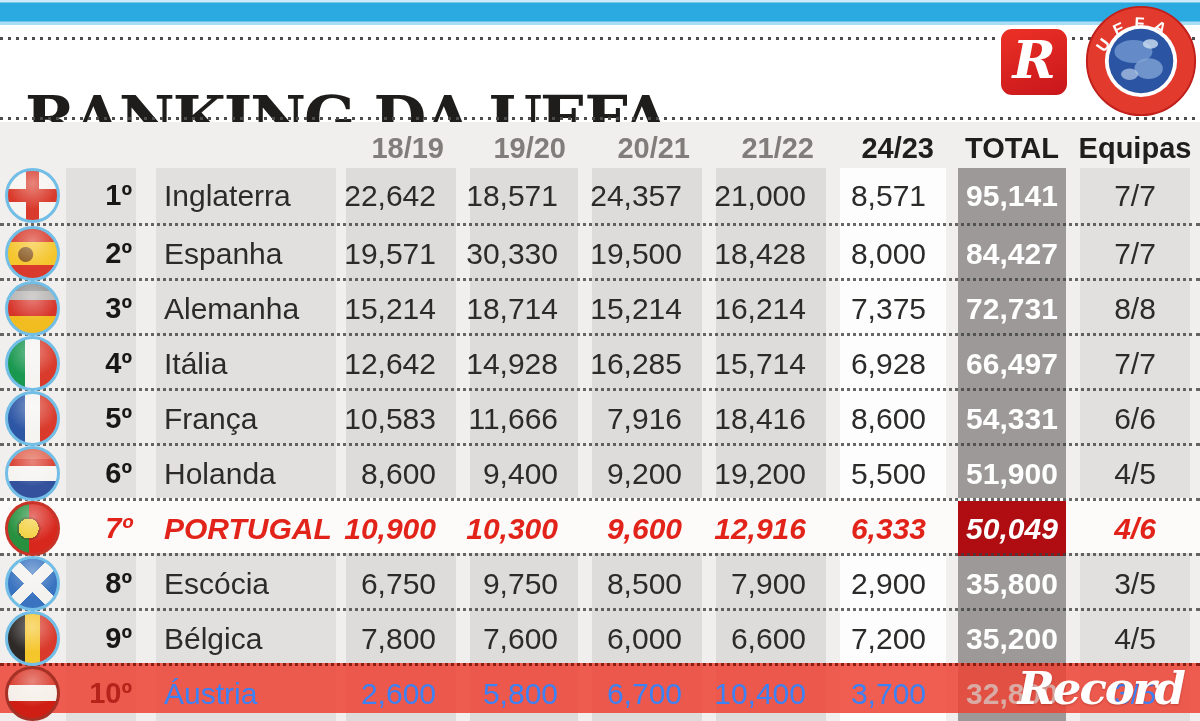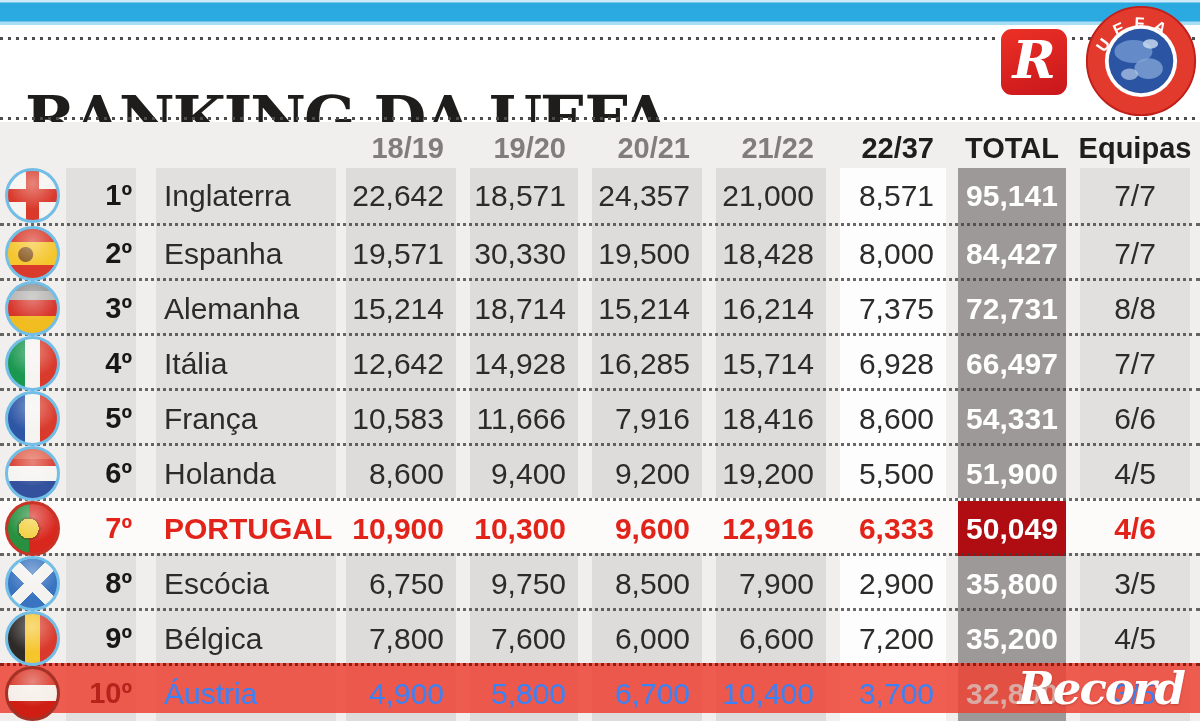--- a/index.html
+++ b/index.html
@@ -45,26 +45,26 @@
   .hcell.season{justify-content:flex-end;padding-right:12px;color:#807d7b;}
   .hcell.season.dark{color:#1f1e1d;}
   .hcell.center{justify-content:center;padding-right:0;}
 
   .rows{position:absolute;top:46px;left:0;right:0;}
   .row{height:55px;box-sizing:border-box;border-top:3px dotted rgba(62,62,62,.78);position:relative;}
   .row:first-child{border-top:none;}
   .cell{display:flex;align-items:center;font-size:30px;color:#2c2b2a;white-space:nowrap;}
   .cell.rank{justify-content:flex-end;font-weight:bold;font-size:29px;color:#181716;padding-right:4px;}
   .cell.name{padding-left:8px;}
-  .cell.val{justify-content:flex-end;padding-right:12px;}
+  .cell.val{justify-content:flex-end;padding-right:20px;}
   .cell.total{justify-content:center;font-weight:bold;color:#ffffff;}
   .cell.equipas{justify-content:center;}
 
   
-  .row.hl-portugal{background:#fcfbfa;}
+  .row.hl-portugal{background:#fcfbfa;font-style:italic;}
   .row.hl-portugal .cell{color:#e2231a;font-weight:bold;}
   .row.hl-portugal .cell.rank{color:#e2231a;}
   .row.hl-portugal .cell.total{background:#b00d12;color:#ffffff;}
 
   
   .row.hl-austria{background:rgba(238,66,52,.86);height:50px;border-top-color:rgba(120,20,12,.85);}
   .row.hl-austria .cell{color:#3b82f6;}
   .row.hl-austria .cell.rank{color:#b5241b;}
   .row.hl-austria .cell.total{color:#d9aba4;}
 
@@ -138,21 +138,21 @@
       <div class="hcell"></div>
         <div class="hcell"></div>
       <div class="hcell season">18/19</div>
         <div class="hcell"></div>
       <div class="hcell season">19/20</div>
         <div class="hcell"></div>
       <div class="hcell season">20/21</div>
         <div class="hcell"></div>
       <div class="hcell season">21/22</div>
         <div class="hcell"></div>
-      <div class="hcell season dark">22/37</div>
+      <div class="hcell season dark">24/23</div>
         <div class="hcell"></div>
       <div class="hcell center">TOTAL</div>
         <div class="hcell"></div>
       <div class="hcell center">Equipas</div>
     </div>
 
     <div class="rows">
         <div class="row cols">
           <div class="cell flag-cell">
             <span class="flag f-england"></span>
@@ -352,21 +352,21 @@
           <div class="cell equipas">4/5</div>
         </div>
         <div class="row cols hl-austria">
           <div class="cell flag-cell">
             <span class="flag f-austria"></span>
           </div>
           <div class="cell rank">10º</div>
           <div class="cell"></div>
           <div class="cell name">Áustria</div>
           <div class="cell"></div>
-          <div class="cell val">4,900</div>
+          <div class="cell val">2,600</div>
           <div class="cell"></div>
           <div class="cell val">5,800</div>
           <div class="cell"></div>
           <div class="cell val">6,700</div>
           <div class="cell"></div>
           <div class="cell val">10,400</div>
           <div class="cell"></div>
           <div class="cell val">3,700</div>
           <div class="cell"></div>
           <div class="cell total">32,800</div>

